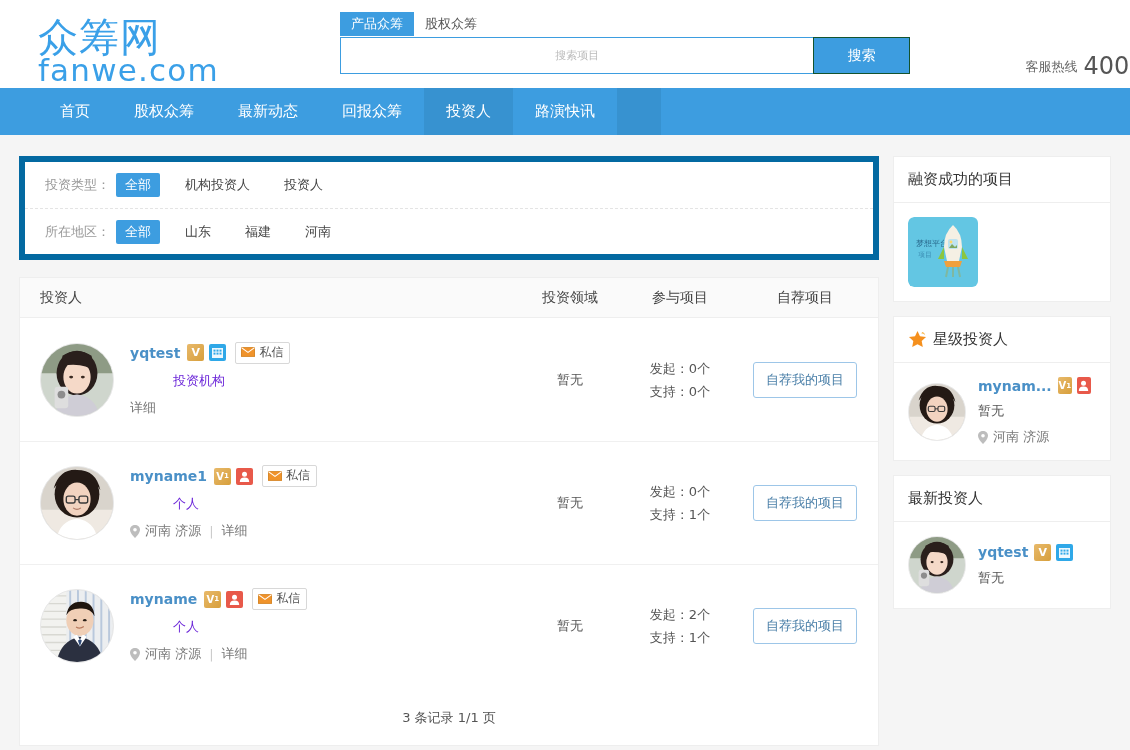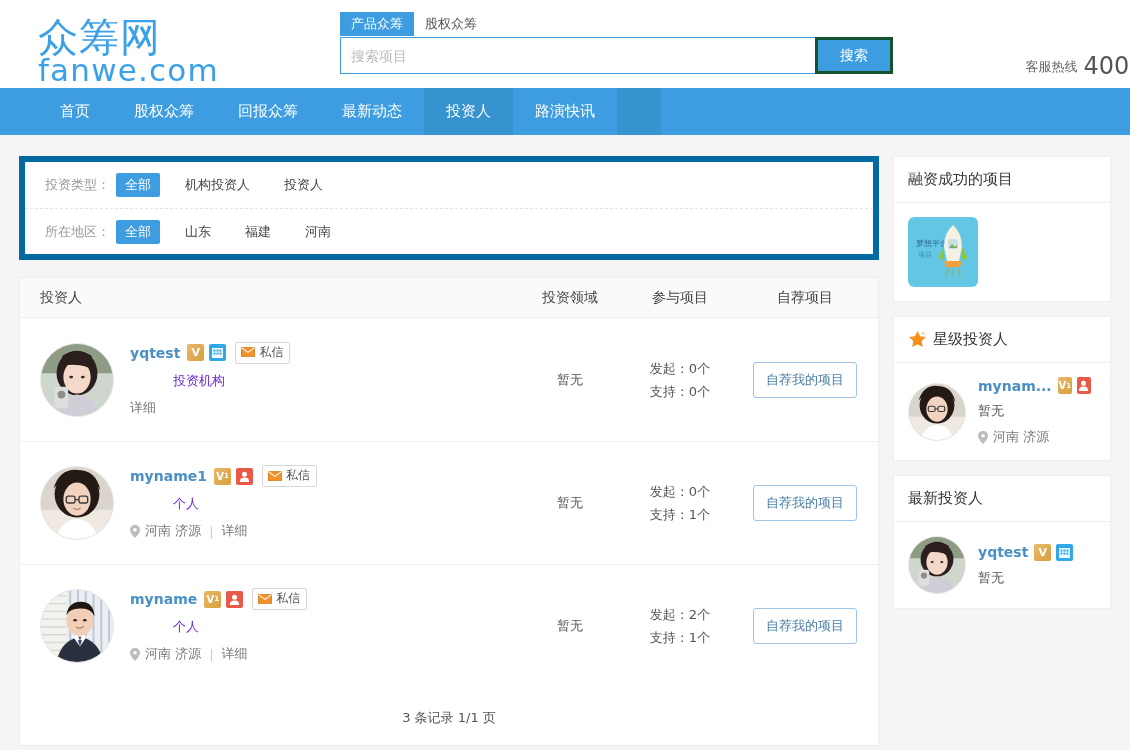--- a/index.html
+++ b/index.html
@@ -39,28 +39,29 @@
   .search-tab {
     padding: 4px 11px 5px 11px;
     font-size: 13px; color: #555; cursor: pointer;
     line-height: 15px;
   }
   .search-tab.active { background: #3d9de0; color: #fff; }
   .search-row { display: flex; margin-top: 1px; height: 37px; }
   .search-input {
     width: 475px; height: 37px;
     border: 1px solid #3d9de0; border-right: none;
-    padding: 0 10px; font-size: 14px; color: #0c4a6e;
+    padding: 0 10px; font-size: 11px; color: #0c4a6e;
     outline: none; background: #fff;
     font-family: "DejaVu Sans", "Liberation Sans", sans-serif;
+    text-align: center;
   }
   .search-input::placeholder { color: #bbb; }
   .search-btn {
-    width: 78px; height: 37px; background: #3d9de0;
-    border: 3px solid #14532d; color: #fff; font-size: 14px;
+    width: 97px; height: 37px; background: #3d9de0;
+    border: 1px solid #14532d; color: #fff; font-size: 14px;
     cursor: pointer; font-family: "DejaVu Sans", "Liberation Sans", sans-serif;
   }
   .hotline {
     position: absolute; right: -8px; top: 52px;
     white-space: nowrap;
   }
   .hotline-label { font-size: 13px; color: #666; }
   .hotline-num { font-size: 24px; color: #555; margin-left: 6px; vertical-align: -3px; }
 
   
@@ -211,22 +212,22 @@
     </div>
 
     <div class="hotline">
       <span class="hotline-label">客服热线</span><span class="hotline-num">400-</span>
     </div>
   </div>
 
   <div class="nav">
     <div class="nav-item">首页</div>
     <div class="nav-item">股权众筹</div>
+    <div class="nav-item">最新动态</div>
     <div class="nav-item">回报众筹</div>
-    <div class="nav-item">最新动态</div>
     <div class="nav-item active">投资人</div>
     <div class="nav-item">路演快讯</div>
     <div class="nav-item active cut"></div>
   </div>
 
   <div class="content">
     <div class="inner">
 
       <div class="left-col">
 

